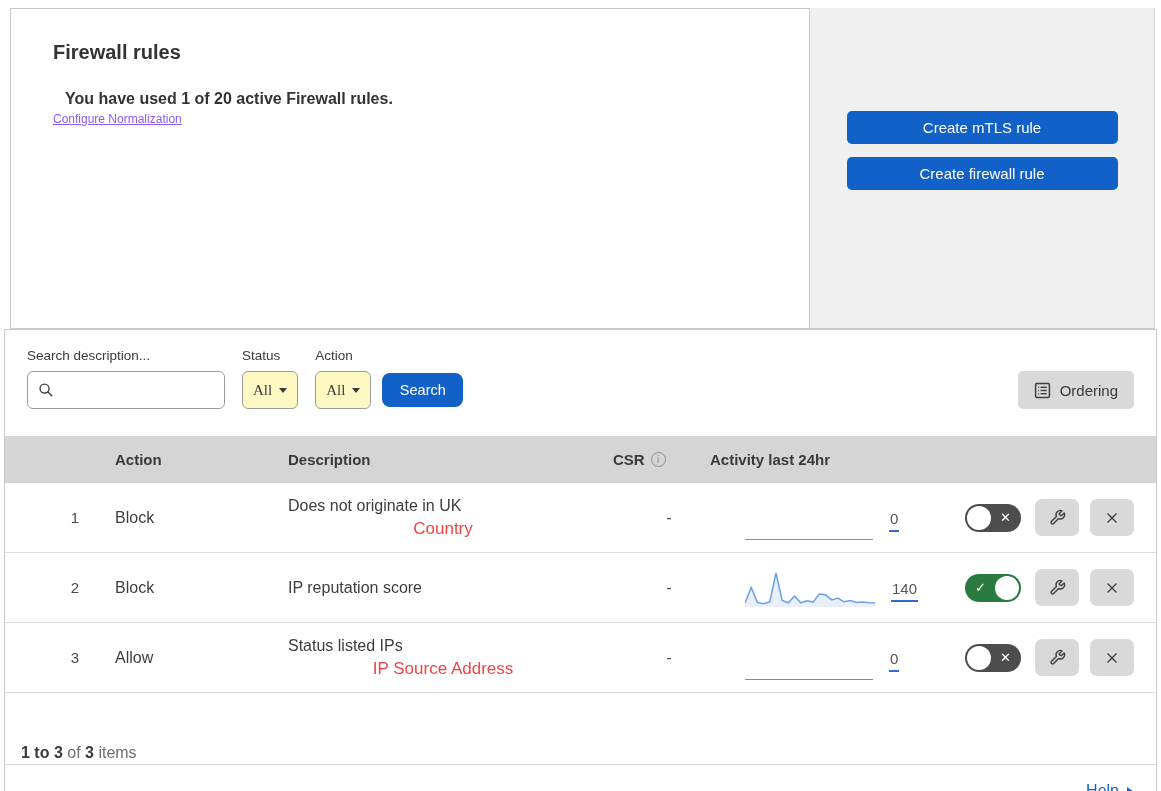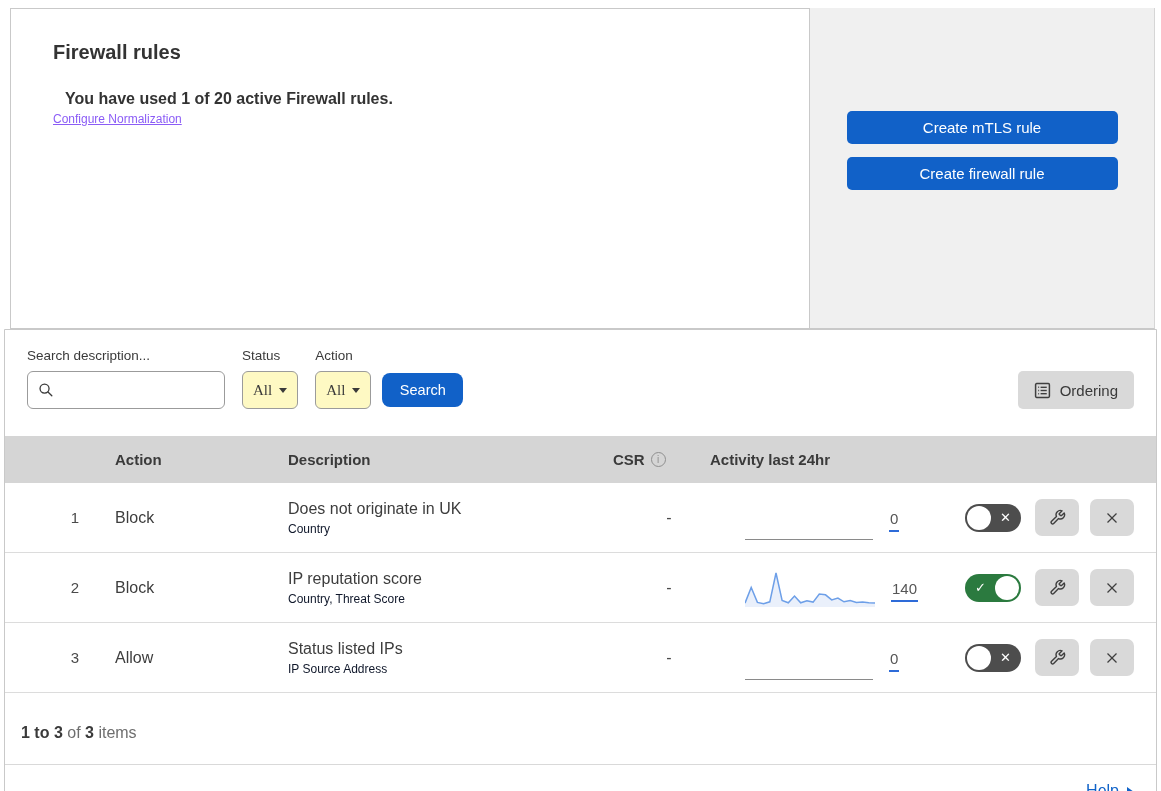--- a/index.html
+++ b/index.html
@@ -46,21 +46,21 @@
   .thead { height:47px; background:#d5d5d5; font-size:15px; font-weight:700; color:#3a3a3a; }
   .th-action,.td-action { padding-left:20px; }
   .th-desc,.td-desc { padding-left:20px; }
   .th-csr { padding-left:15px; display:flex; align-items:center; gap:6px; }
   .th-activity { padding-left:10px; }
   .info-icon { width:15px; height:15px; border:1px solid #8f8f8f; border-radius:50%; color:#8f8f8f;
                font-size:10px; font-weight:400; display:inline-flex; align-items:center; justify-content:center; }
   .trow { height:70px; border-bottom:1px solid #dcdcdc; font-size:16px; color:#3d3d3d; }
   .td-idx { text-align:right; padding-right:16px; font-size:15px; color:#4a4a4a; }
   .desc-title { font-size:16px; color:#3d3d3d; }
-  .desc-sub { font-size:12px; color:#0f172a; margin-top:4px; }
+  .desc-sub { font-size:17px; color:#ef4444; margin-top:4px;text-align:center; }
   .td-csr { text-align:center; padding-left:40px; color:#4a4a4a; }
   .td-activity { display:flex; align-items:center; padding-left:45px; }
   .activity-line { width:128px; height:44px; border-bottom:1px solid #8a8a8a; }
   .sparkline { display:block; }
   .activity-count { font-size:15px; color:#565656; text-decoration:none; border-bottom:2px solid #2e6bd8;
                     padding:0 1px 3px 1px; margin-left:16px; margin-top:6px; cursor:pointer; }
   .td-controls { display:flex; align-items:center; justify-content:flex-end; padding-right:22px; }
 
   
   .toggle { position:relative; width:56px; height:28px; border-radius:14px; border:none; cursor:pointer; flex:none; }
@@ -72,21 +72,21 @@
   .toggle.on { background:#2b7a3f; }
   .toggle.on .toggle-knob { right:2px; }
   .toggle.on .mark-check { left:10px; }
 
   .icon-btn { width:44px; height:37px; background:#d9d9d9; border:none; border-radius:7px; cursor:pointer;
               display:flex; align-items:center; justify-content:center; flex:none; }
   .icon-btn.wrench { margin-left:14px; }
   .icon-btn.del { margin-left:11px; }
 
   
-  .items-footer { height:72px; display:flex; align-items:flex-end; padding:0 0 22px 16px;
+  .items-footer { height:72px; display:flex; align-items:flex-end; padding:0 0 2px 16px;
                   border-bottom:1px solid #d9d9d9; font-size:16px; color:#6e6e6e; }
   .items-footer b { color:#3a3a3a; }
   .help-footer { height:52px; display:flex; align-items:center; justify-content:flex-end; padding-right:22px; gap:8px; }
   .help-link { font-size:16px; color:#1063c9; cursor:pointer; }
   .help-arrow { width:0; height:0; border-top:5px solid transparent; border-bottom:5px solid transparent;
                 border-left:7px solid #1063c9; margin-top:2px; }
 </style>
 </head>
 <body>
 
@@ -193,21 +193,20 @@
               </svg>
           </button>
         </div>
       </div>
 
       <div class="tgrid trow">
         <div class="td-idx">2</div>
         <div class="td-action">Block</div>
         <div class="td-desc">
           <div class="desc-title">IP reputation score</div>
-          <div class="desc-sub">Country, Threat Score</div>
         </div>
         <div class="td-csr">-</div>
         <div class="td-activity">
           <svg class="sparkline" viewBox="0 0 130 40" width="130" height="40">
             <polygon class="spark-fill" points="0.0,35.1 6.2,19.4 12.4,34.4 18.6,35.7 24.8,33.8 31.0,5.0 37.1,32.5 43.3,34.8 49.5,28.0 55.7,34.8 61.9,32.8 68.1,34.1 74.3,26.1 80.5,26.8 86.7,31.9 92.9,30.0 99.0,33.8 105.2,32.5 111.4,34.4 117.6,34.1 123.8,34.8 130.0,35.1 130,39 0,39" fill="#eaf0fb"></polygon>
             <polyline class="spark-line" fill="none" stroke-width="1.5" points="0.0,35.1 6.2,19.4 12.4,34.4 18.6,35.7 24.8,33.8 31.0,5.0 37.1,32.5 43.3,34.8 49.5,28.0 55.7,34.8 61.9,32.8 68.1,34.1 74.3,26.1 80.5,26.8 86.7,31.9 92.9,30.0 99.0,33.8 105.2,32.5 111.4,34.4 117.6,34.1 123.8,34.8 130.0,35.1" stroke="#6d9fe8"></polyline>
           </svg>
           <a class="activity-count">140</a>
         </div>
         <div class="td-controls">

